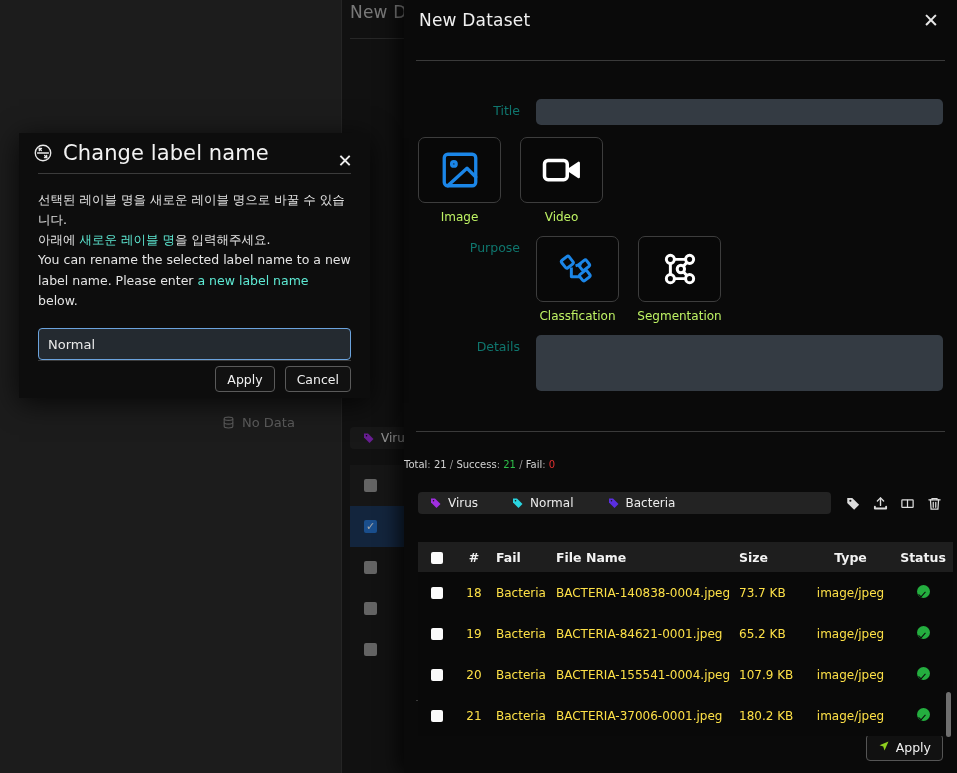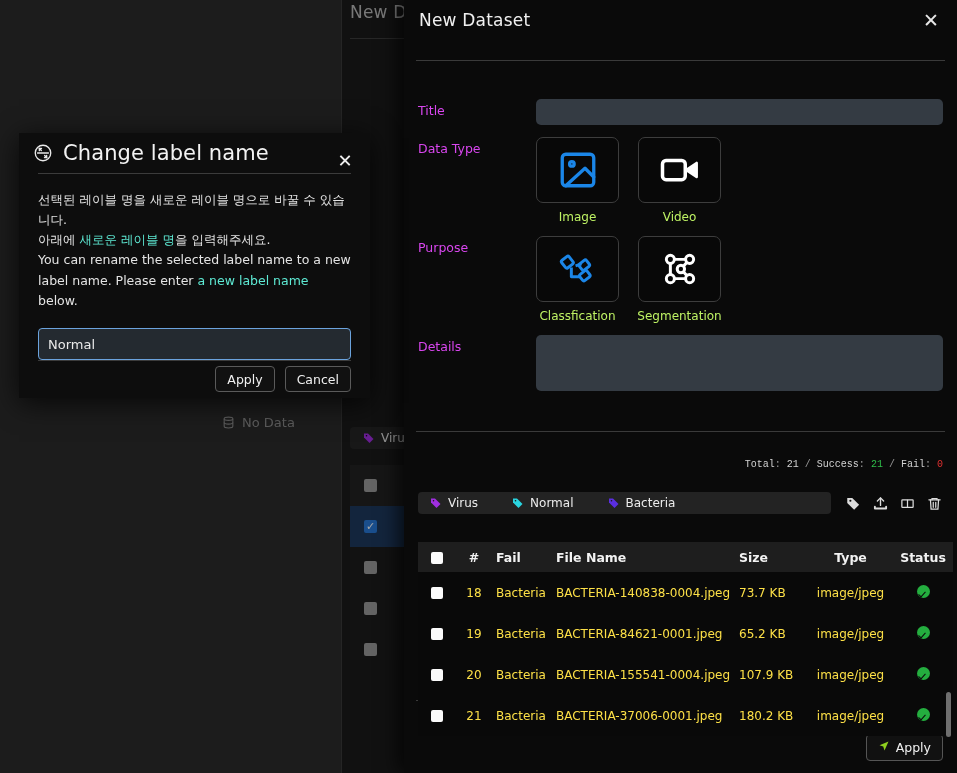--- a/index.html
+++ b/index.html
@@ -87,22 +87,22 @@
     font-size: 19px; line-height: 24px; text-align: center;
     cursor: pointer; background: none; border: none;
     font-family: "DejaVu Sans", sans-serif;
   }
   .nd-head-rule {
     height: 1px; background: #3a3a3a; margin: 0 12px; flex: 0 0 auto;
   }
   .nd-form { padding: 18px 14px 0 14px; flex: 0 0 auto; }
   .frow { display: flex; margin-bottom: 12px; }
   .flabel {
-    width: 118px; flex: 0 0 118px; padding-right: 26px;
-    font-size: 12.5px; color: #d946ef; padding-top: 4px;
+    width: 118px; flex: 0 0 118px; text-align: right; padding-right: 16px;
+    font-size: 12.5px; color: #0f766e; padding-top: 4px;
   }
   .ftext {
     flex: 1; height: 26px; background: #343b43;
     border: none; border-radius: 5px; outline: none;
     color: #e8e8e8; font-size: 12.5px; padding: 0 10px;
     font-family: "DejaVu Sans", "Liberation Sans", sans-serif;
   }
   .ftextarea {
     flex: 1; height: 56px; background: #343b43;
     border: none; border-radius: 5px; outline: none; resize: none;
@@ -117,22 +117,22 @@
     display: flex; align-items: center; justify-content: center;
     cursor: pointer;
   }
   .card-wrap .clabel { font-size: 12px; color: #bef264; margin-top: 7px; }
   .sel-icon { color: #1b86e8; }
   .wh-icon { color: #ffffff; }
 
   
   .nd-midrule { height: 1px; background: #3a3a3a; margin: 8px 12px 0 12px; flex: 0 0 auto; }
   .counters {
-    text-align: right; padding: 7px 14px 0 0; font-size: 10px; color: #d2d2d2;
-    flex: 0 0 auto; white-space: nowrap; font-family: Liberation Mono, monospace;
+    padding: 7px 14px 0 0; font-size: 10px; color: #d2d2d2;
+    flex: 0 0 auto; white-space: nowrap;
   }
   .counters .g { color: #2fbf4a; }
   .counters .r { color: #e03030; }
   .counters .sep { color: #9a9a9a; }
 
   
   .tagstrip {
     display: flex; align-items: center;
     margin: 2px 14px 0 14px; flex: 0 0 auto; height: 22px;
   }
@@ -288,21 +288,20 @@
     <div class="nd-head-rule"></div>
 
     <div class="nd-form">
 
       <div class="frow">
         <div class="flabel">Title</div>
         <input class="ftext" type="text" placeholder="" value="" style="">
       </div>
 
       <div class="frow">
-        <div class="flabel">Data Type</div>
         <div class="cardrow">
           <div class="card-wrap">
             <div class="card">
               <svg class="sel-icon" width="42" height="42" viewBox="0 0 24 24" fill="none" stroke="currentColor" stroke-width="1.9" stroke-linecap="round" stroke-linejoin="round">
                 <rect x="3" y="3" width="18" height="18" rx="2"></rect>
                 <circle cx="8.5" cy="8.5" r="1.3"></circle>
                 <path d="M21 16l-5-5L5 21"></path>
               </svg>
             </div>
             <div class="clabel">Image</div>

